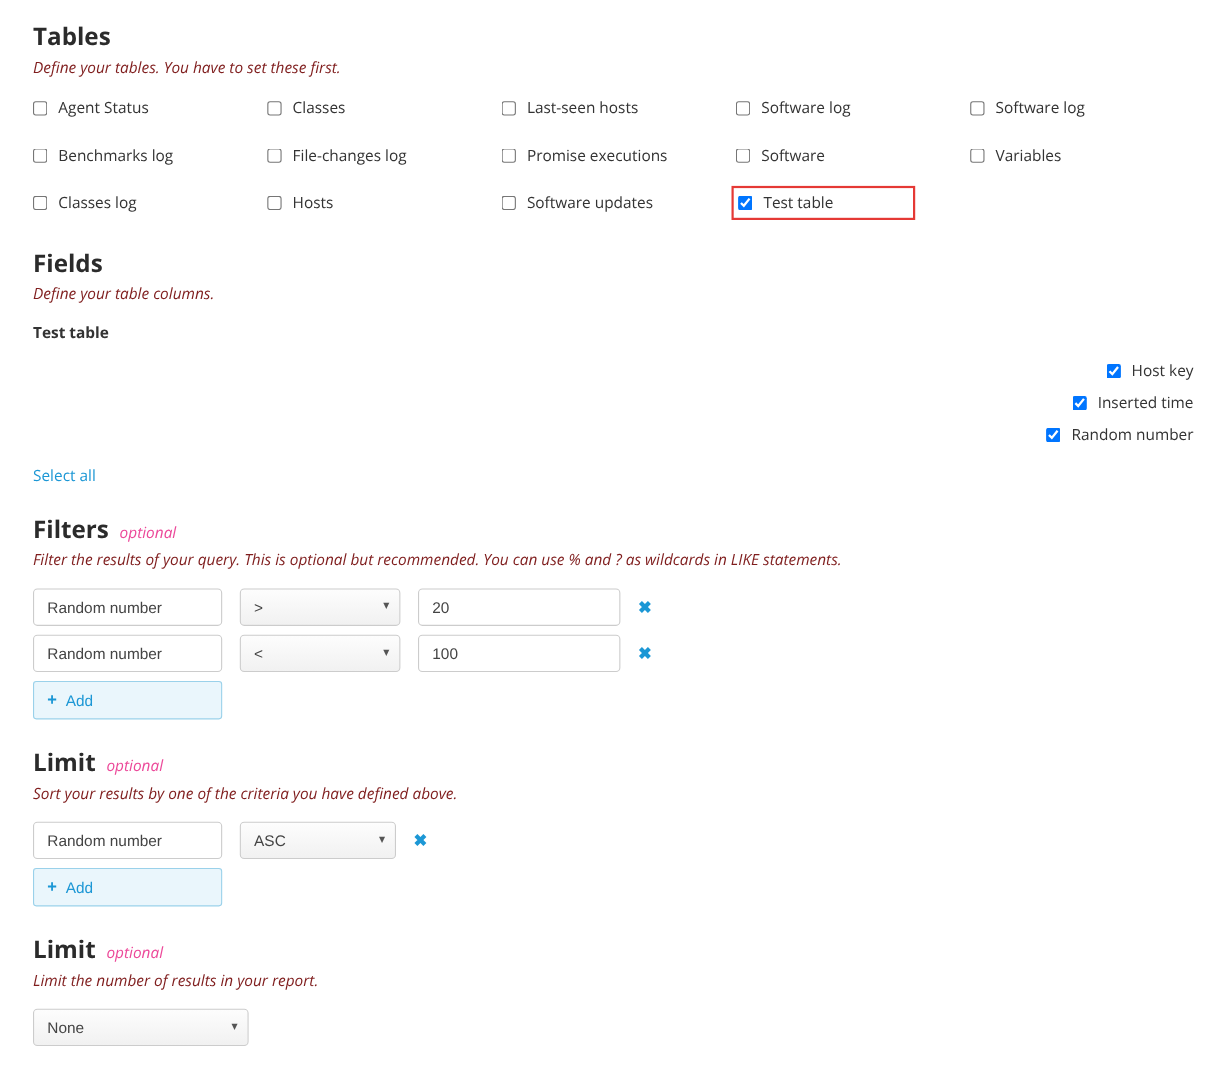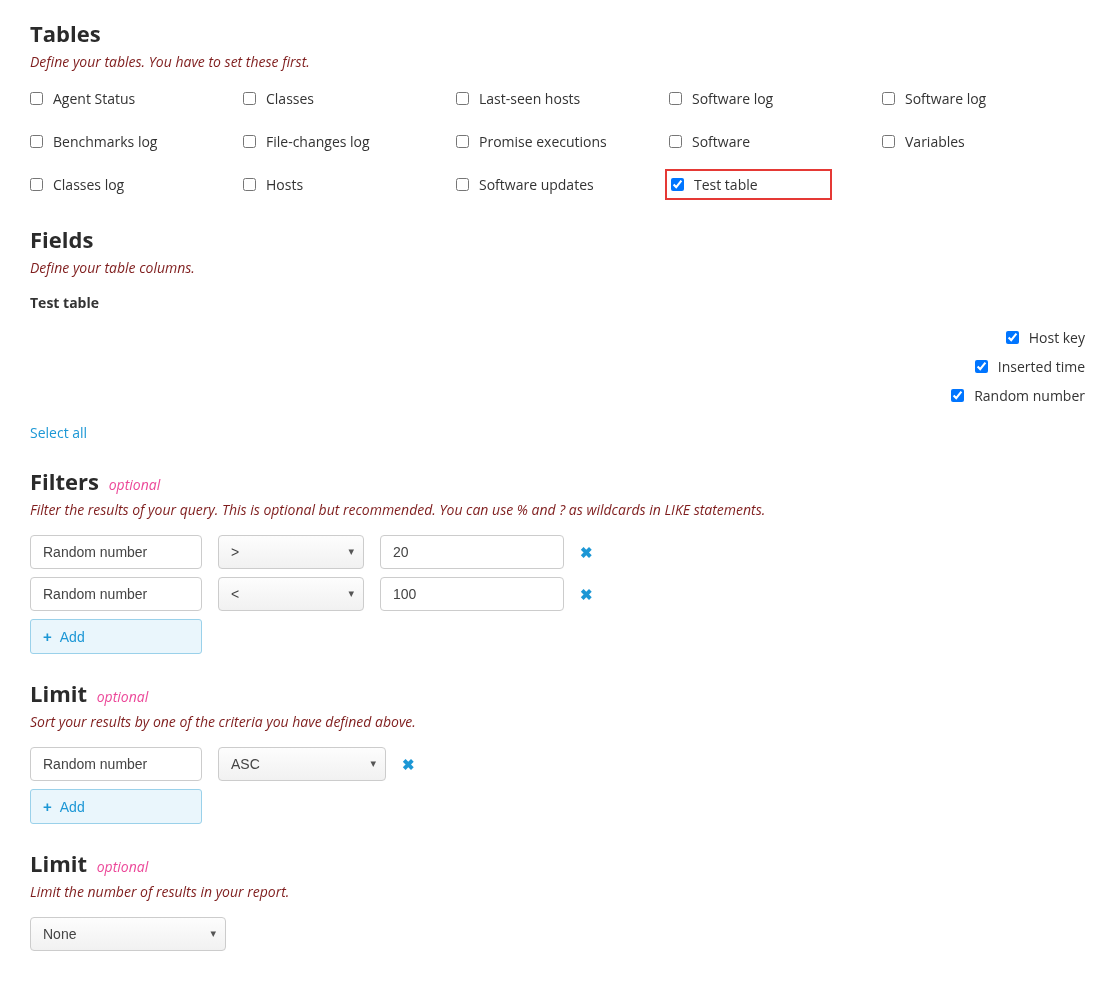--- a/index.html
+++ b/index.html
@@ -108,21 +108,21 @@
     pointer-events: none;
   }
   .row {
     display: flex;
     align-items: center;
     gap: 16px;
     margin-bottom: 8px;
   }
   .value-input { width: 184px; }
   .op-select { width: 146px; }
-  .dir-select { width: 168px; }
+  .dir-select { width: 142px; }
   .remove-x {
     color: #1c97d5;
     font-weight: 700;
     font-size: 15px;
     cursor: pointer;
     user-select: none;
   }
   .add-btn {
     display: inline-flex;
     align-items: center;

